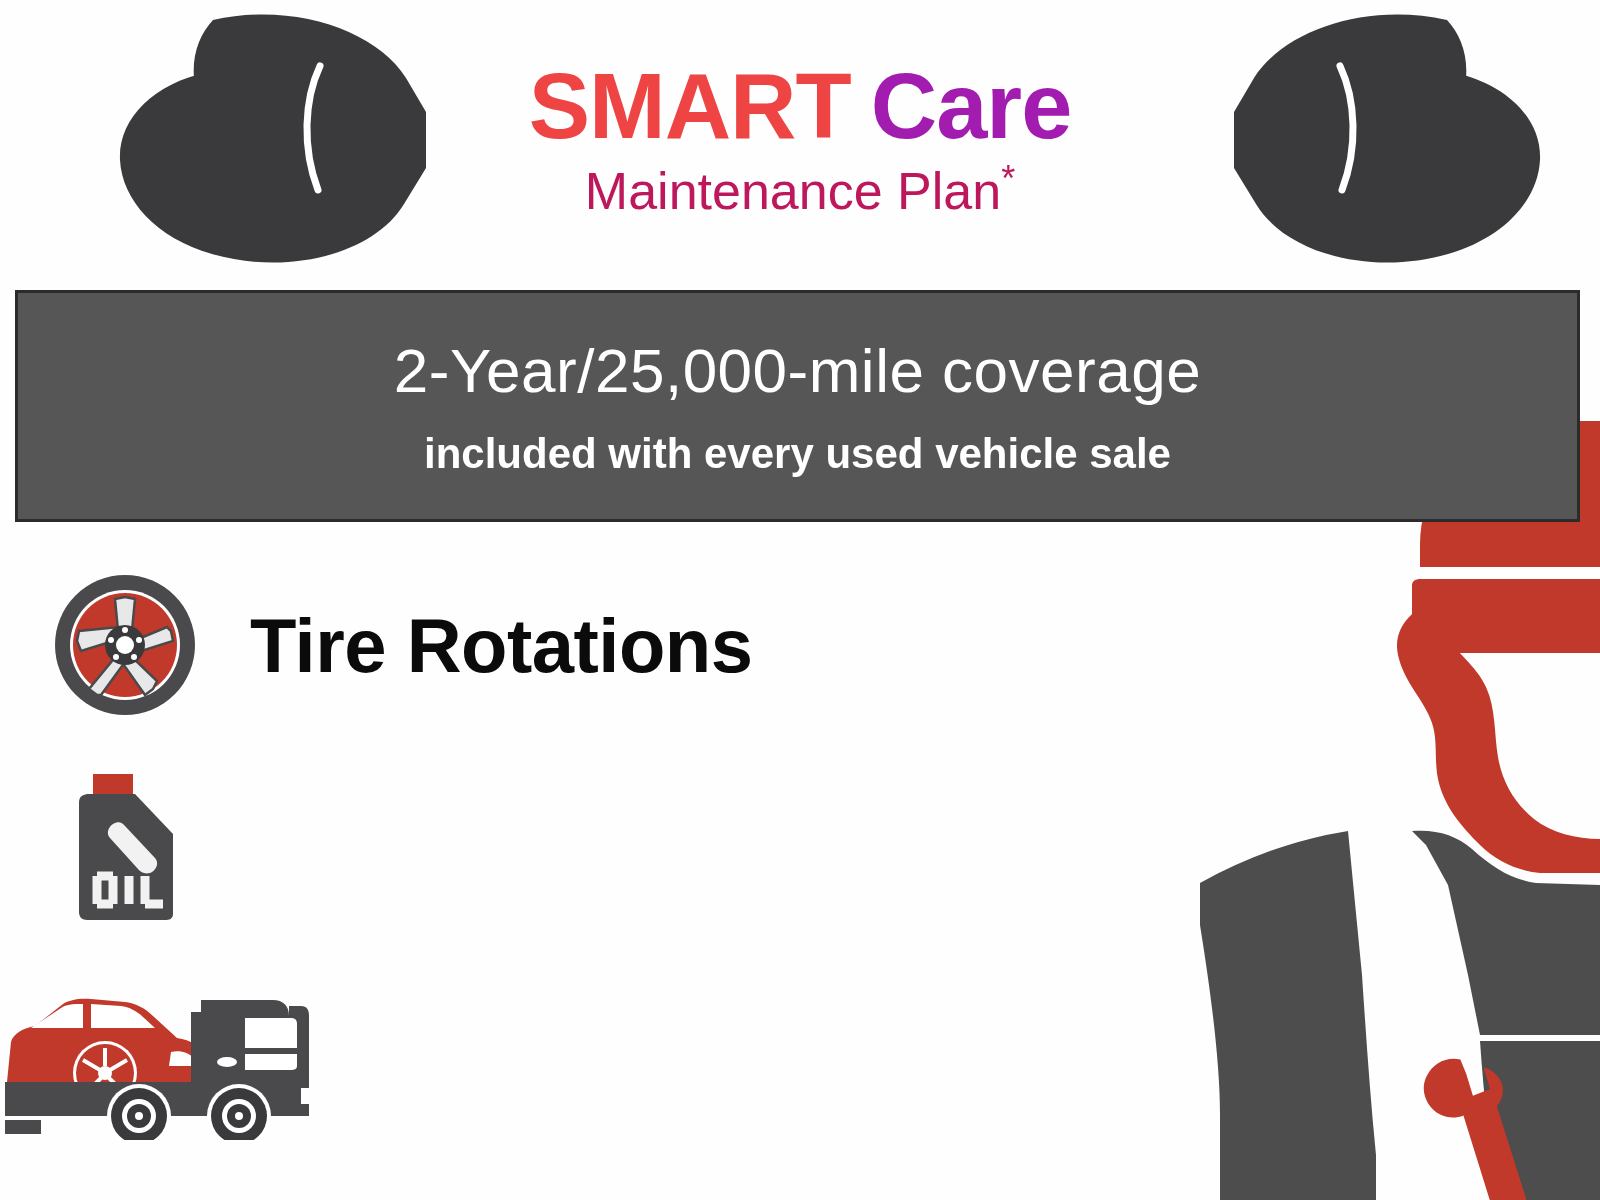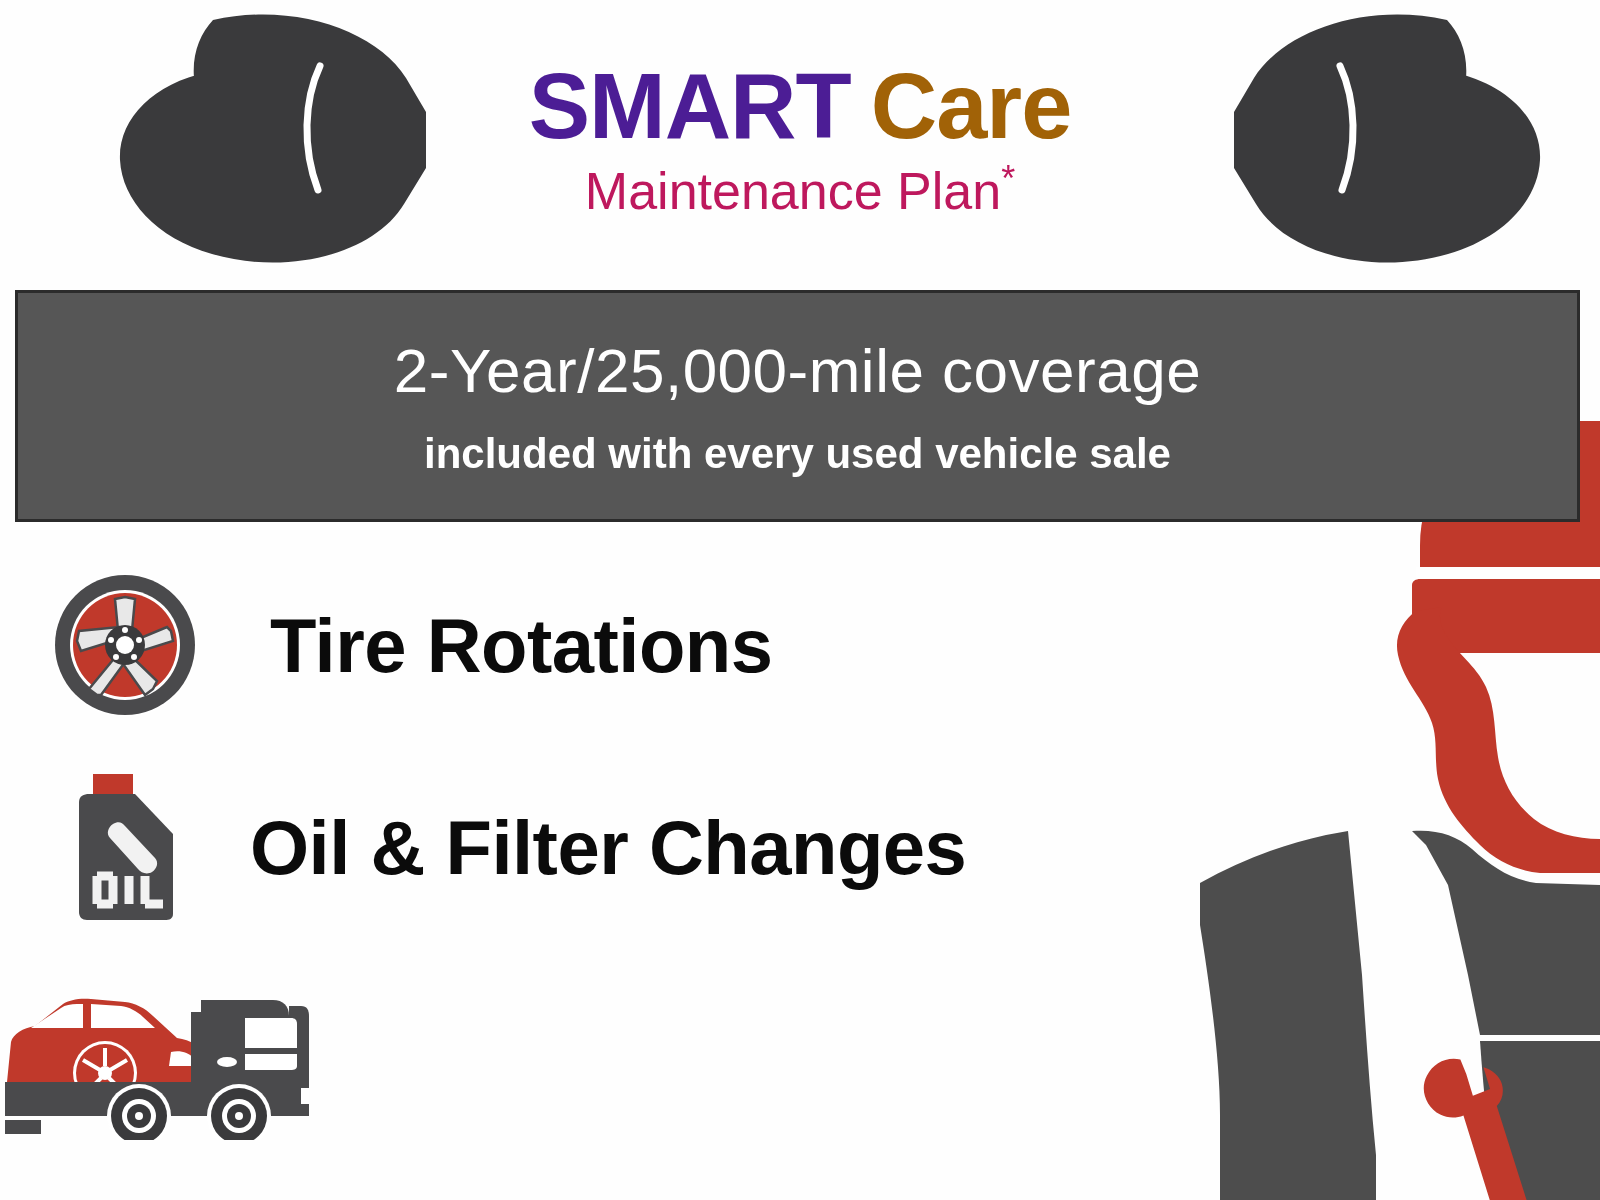--- a/index.html
+++ b/index.html
@@ -41,22 +41,22 @@
     text-align: center;
   }
   #brand-line {
     font-family: "Liberation Sans", sans-serif;
     font-weight: bold;
     font-size: 92px;
     letter-spacing: -1px;
     line-height: 1.05;
     white-space: nowrap;
   }
-  #brand-smart { color: #4c1d95; }
-  #brand-care  { color: #a16207; margin-left: 20px; }
+  #brand-smart { color: #ef4444; }
+  #brand-care  { color: #a21caf; margin-left: 20px; }
   #subtitle-line {
     font-family: "Liberation Sans", sans-serif;
     font-weight: normal;
     font-size: 52px;
     color: #be185d;
     line-height: 1.1;
     margin-top: 4px;
     white-space: nowrap;
   }
   #subtitle-asterisk {
@@ -118,21 +118,21 @@
   #feature-row-tire .feature-icon     { width: 250px; }
   #feature-row-oil .feature-icon      { width: 250px; }
   #feature-row-roadside .feature-icon { width: 330px; }
   .feature-label {
     font-weight: bold;
     font-size: 76px;
     color: #0b0b0b;
     letter-spacing: -0.5px;
     white-space: nowrap;
   }
-  #feature-row-tire     { margin-top: 0px; gap: 20px; }
+  #feature-row-tire     { margin-top: 0px; }
   #feature-row-oil      { margin-top: 22px; }
   #feature-row-roadside { margin-top: 28px; }
   #feature-row-roadside .feature-label { margin-left: 25px; }
 
   
   #mechanic {
     position: absolute;
     right: 0;
     top: 415px;
     width: 420px;
@@ -222,21 +222,20 @@
                    C104 147 100 148 96 148 L18 148 C13 148 10 145 10 140 Z" fill="#4a4a4c"></path>
           <path d="M56 54 L86 86 C90 90 88 97 83 100 C78 103 72 101 69 97
                    L41 66 C37 62 39 55 44 52 C49 49 53 50 56 54 Z" fill="#f2f2f2"></path>
           <g fill="none" stroke="#f2f2f2" stroke-width="9">
             <path d="M28 104 L28 132 M28 104 L44 104 M44 104 L44 132 M28 132 L44 132"></path>
             <path d="M60 104 L60 132"></path>
             <path d="M76 104 L76 132 M76 132 L94 132"></path>
           </g>
         </svg>
       </div>
-      <div class="feature-label">Oil &amp; Filter Changes</div>
     </div>
 
     <div class="feature-row" id="feature-row-roadside">
       <div class="feature-icon">
         <svg width="320" height="170" viewBox="0 0 320 170">
 
           <g>
             <path d="M2 112 L6 72 C8 64 18 58 30 56 L58 34 C64 30 74 28 86 29
                      L120 32 C130 33 140 38 148 46 L172 68
                      C186 70 196 76 198 86 L200 106 C200 110 196 112 192 112 Z" fill="#c0392b"></path>

